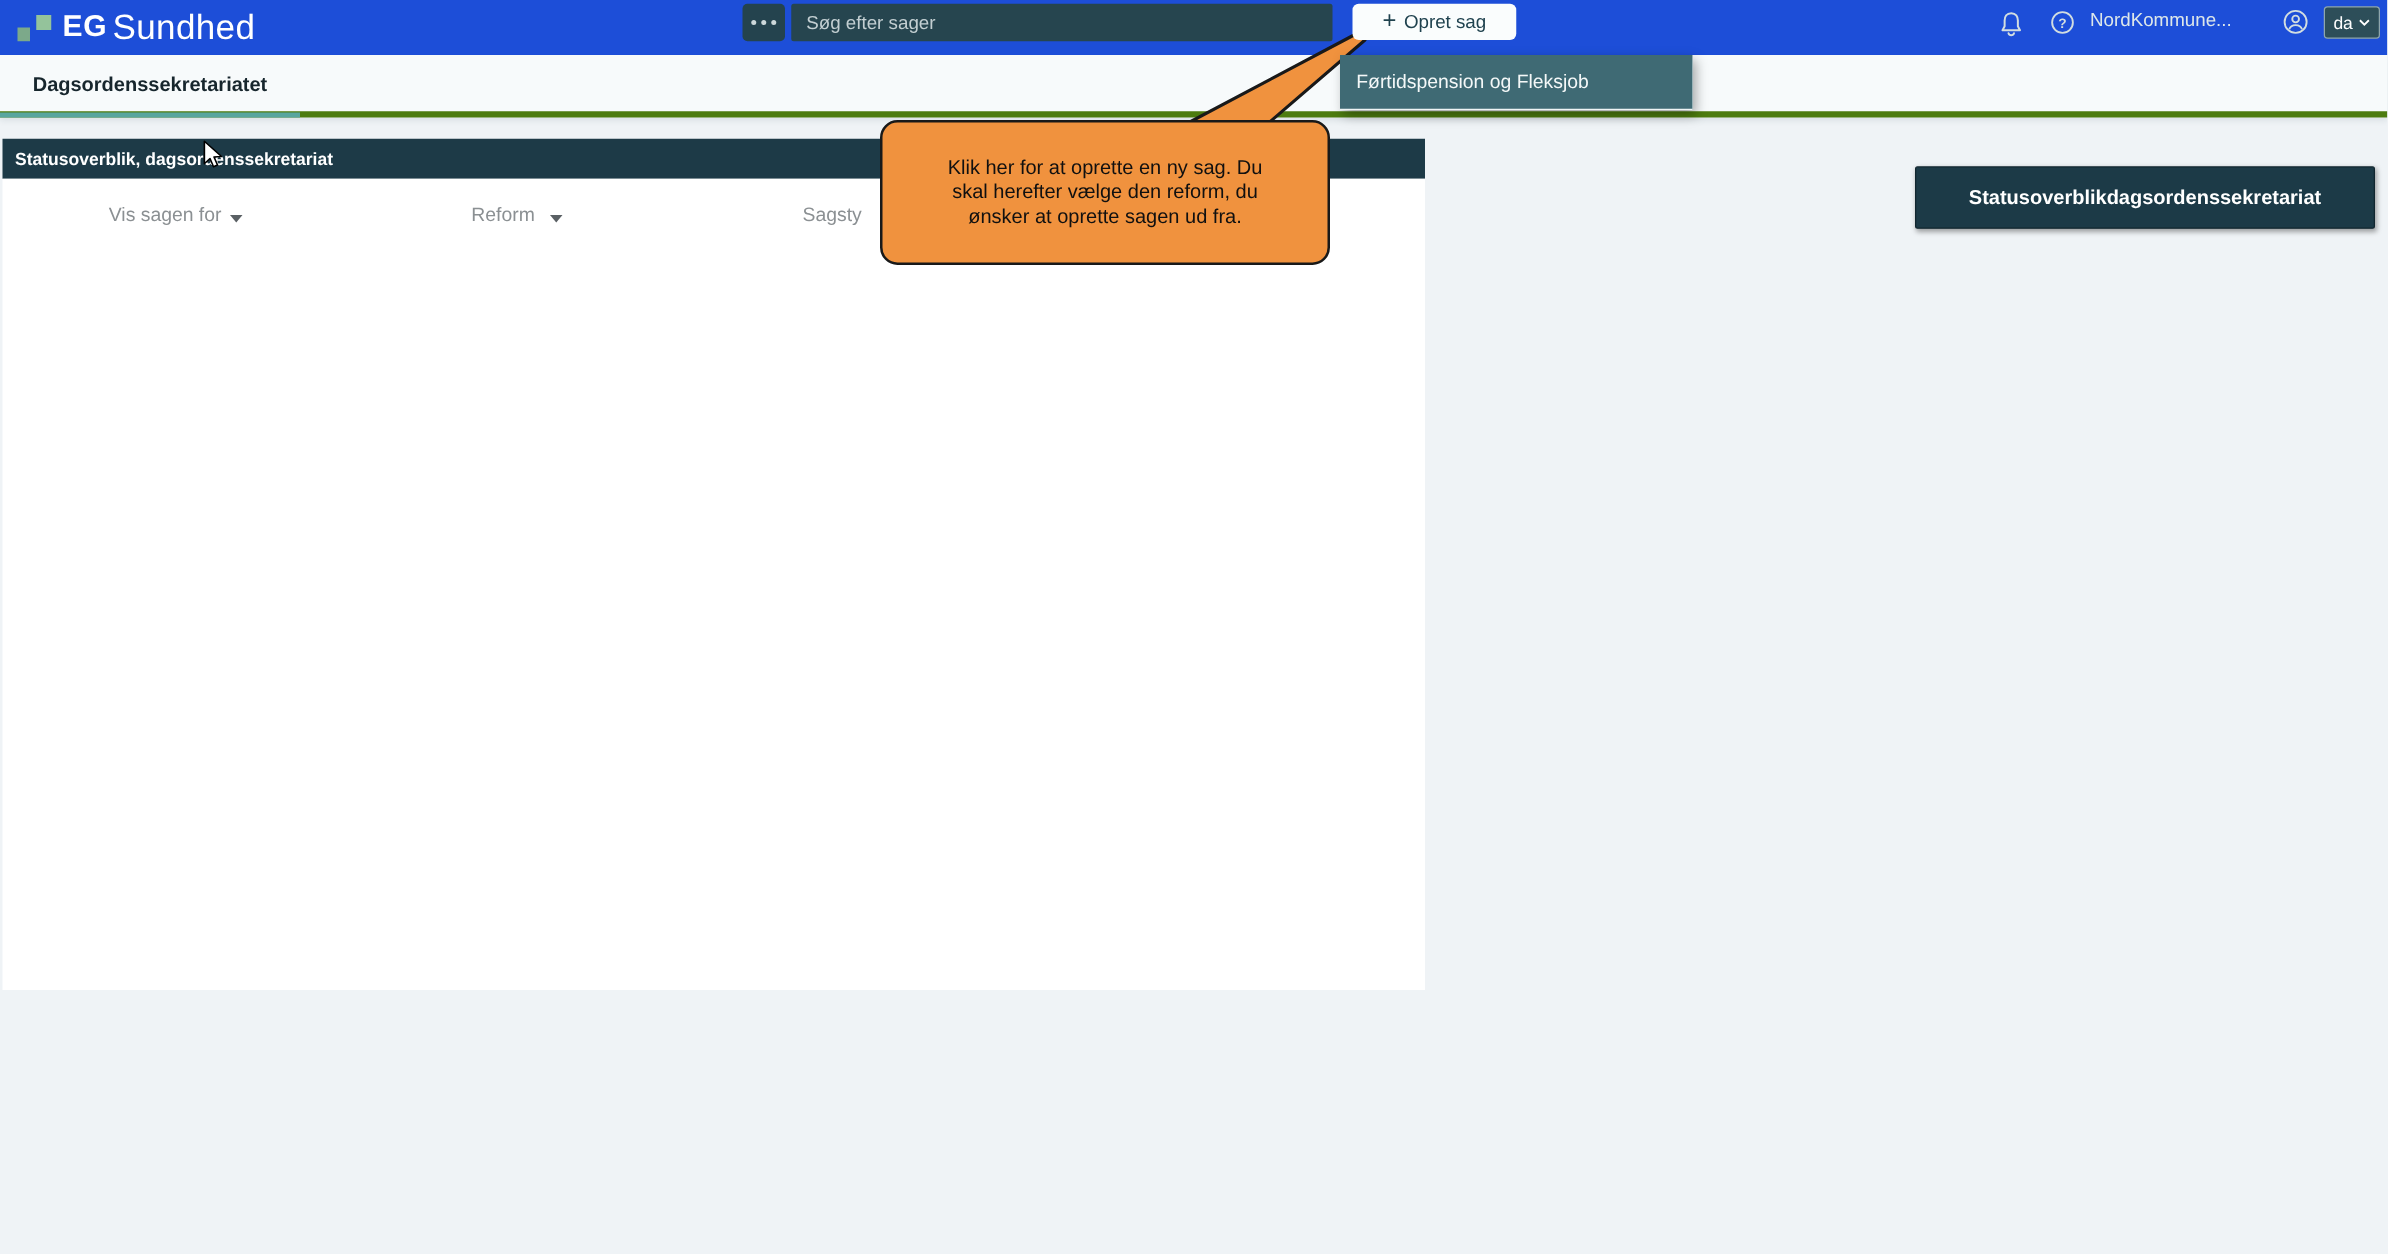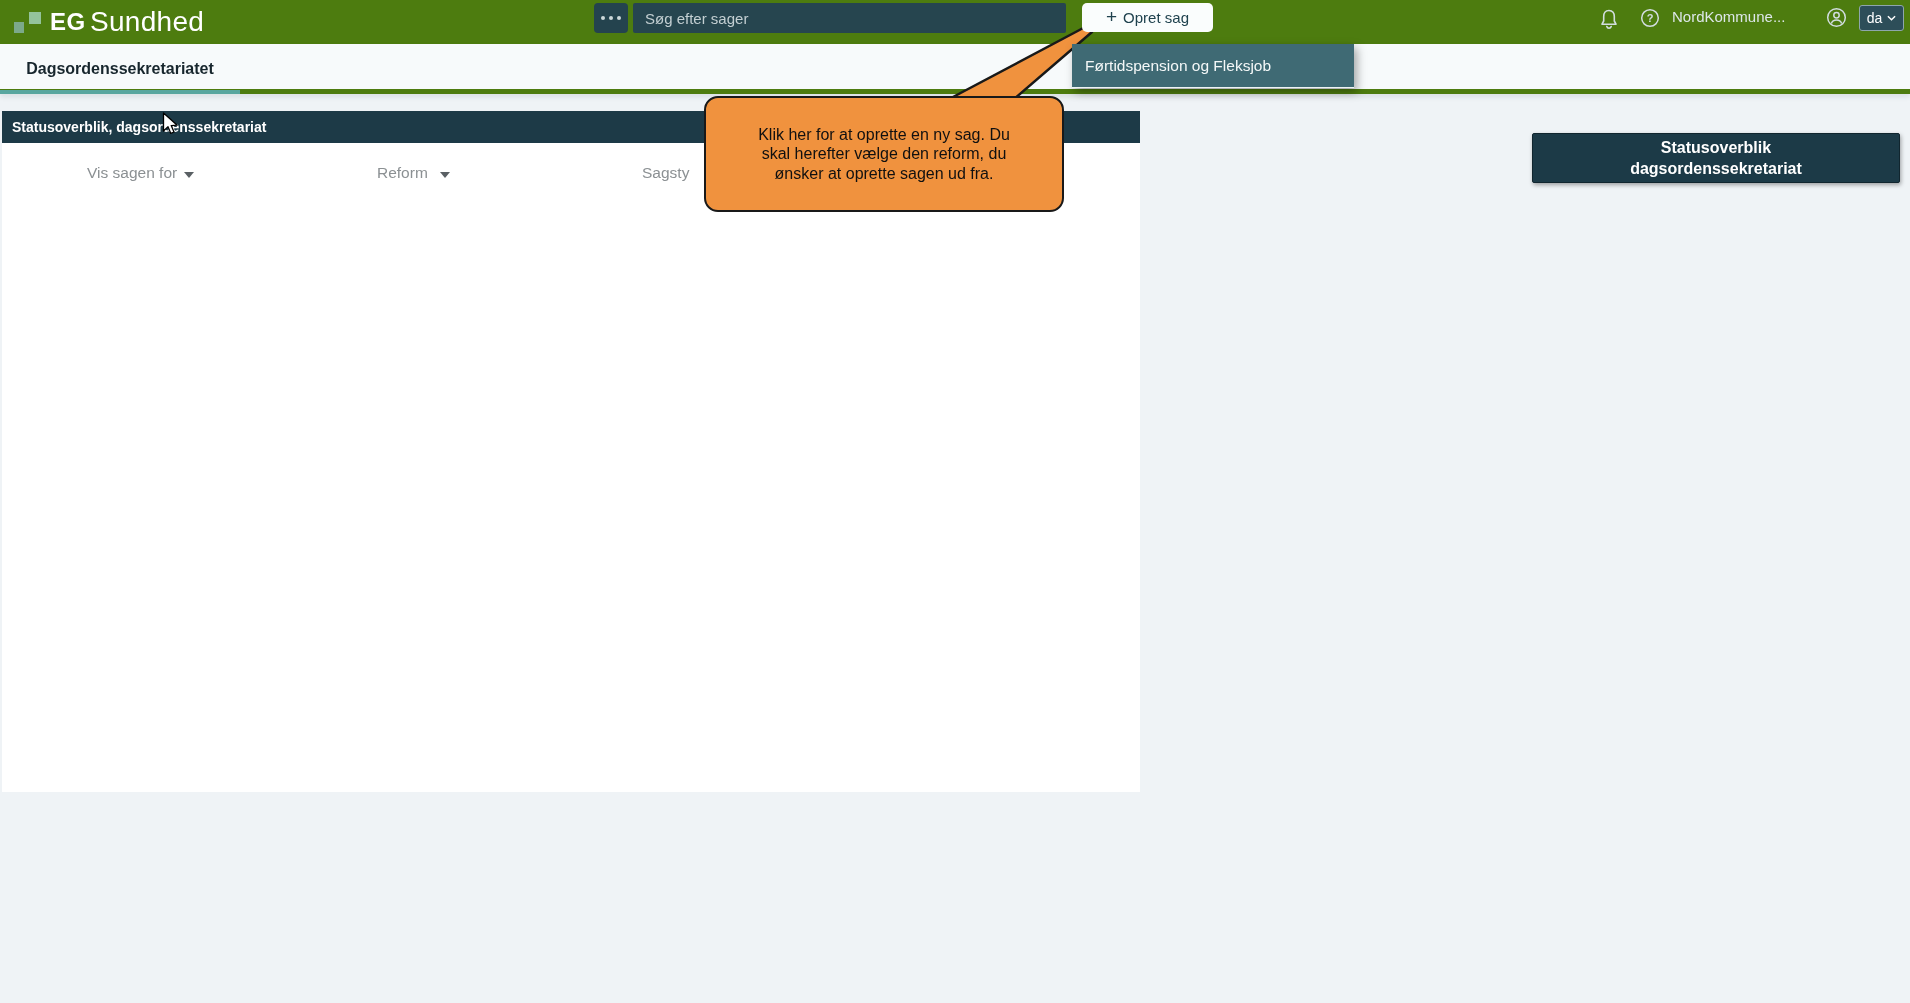--- a/index.html
+++ b/index.html
@@ -1,20 +1,20 @@
 <!DOCTYPE html>
 <html><head>
 <meta charset="utf-8">
 <style>
   html,body{margin:0;padding:0;background:#eff3f6;}
   *{box-sizing:border-box;font-family:"Liberation Sans","DejaVu Sans",sans-serif;}
   .screen{position:relative;width:1910px;height:1003px;overflow:hidden;background:#eff3f6;}
 
   
-  .header{position:absolute;left:0;top:0;width:1910px;height:44px;background:#4d7c0f;}
+  .header{position:absolute;left:0;top:0;width:1910px;height:44px;background:#1d4ed8;}
   .logo-sq{position:absolute;}
   .sq-small{left:14px;top:22px;width:10px;height:11px;background:#7ca98a;}
   .sq-big{left:29px;top:12px;width:12px;height:12px;background:#94c39b;}
   .brand{position:absolute;top:0;height:44px;display:flex;align-items:center;color:#fff;}
   .brand-eg{left:50px;font-size:24px;font-weight:bold;letter-spacing:.5px;}
   .brand-product{left:90px;font-size:28px;font-weight:400;letter-spacing:.3px;}
   .more-btn{position:absolute;left:594px;top:3px;width:34px;height:30px;background:#24434e;border-radius:4px;display:flex;align-items:center;justify-content:center;gap:4px;cursor:pointer;}
   .more-btn i{width:4px;height:4px;border-radius:50%;background:#ccd8da;display:block;}
   .search-input{position:absolute;left:633px;top:3px;width:433px;height:30px;background:#26454f;border:none;border-radius:2px;padding:0 12px;color:#e7eef0;font-size:15px;outline:none;}
   .search-input::placeholder{color:#c3cfd2;opacity:1;}
@@ -36,21 +36,21 @@
   .filter-label{position:absolute;top:164px;font-size:15.5px;color:#8b9093;cursor:pointer;}
   .caret{position:absolute;top:172px;width:0;height:0;border-left:5px solid transparent;border-right:5px solid transparent;border-top:6px solid #5a6064;cursor:pointer;}
 
   
   .create-menu{position:absolute;left:1072px;top:44px;width:282px;z-index:45;box-shadow:3px 4px 9px rgba(0,0,0,.35);}
   .menu-item{height:44px;display:flex;align-items:center;padding-left:13px;color:#f4f8f8;font-size:15.5px;cursor:pointer;}
   .menu-item-0{background:#3f6a74;border-bottom:1px solid #eef4f4;}
   .menu-item-1{background:#35606c;height:44px;}
 
   
-  .side-btn{position:absolute;left:1532px;top:133px;width:368px;height:50px;background:#1c3a47;border:1px solid #11262f;border-radius:2px;box-shadow:1px 2px 4px rgba(0,0,0,.35);color:#fff;font-size:16px;font-weight:bold;line-height:21px;display:flex;flex-direction:column;align-items:center;justify-content:center;z-index:5;cursor:pointer;}
+  .side-btn{position:absolute;left:1532px;top:133px;width:368px;height:50px;background:#1c3a47;border:1px solid #11262f;border-radius:2px;box-shadow:1px 2px 4px rgba(0,0,0,.35);color:#fff;font-size:16px;font-weight:bold;line-height:21px;display:flex;flex-direction:row;align-items:center;justify-content:center;z-index:5;cursor:pointer;}
 
   
   .tooltip-box{position:absolute;left:704px;top:96px;width:360px;height:116px;background:#f0923e;border:2.5px solid #191919;border-radius:14px;z-index:30;display:flex;flex-direction:column;align-items:center;justify-content:center;color:#101010;font-size:16px;line-height:19.5px;text-align:center;}
   .tooltip-arrow{position:absolute;left:920px;top:16px;z-index:29;}
 
   
   .cursor{position:absolute;left:162px;top:112px;z-index:60;}
 </style>
 </head>
 <body>

